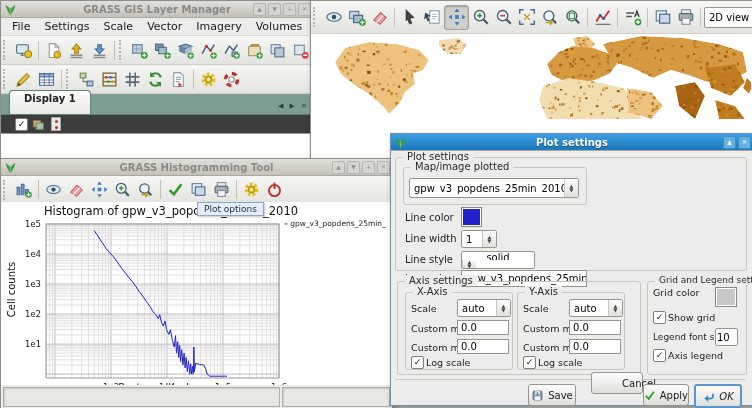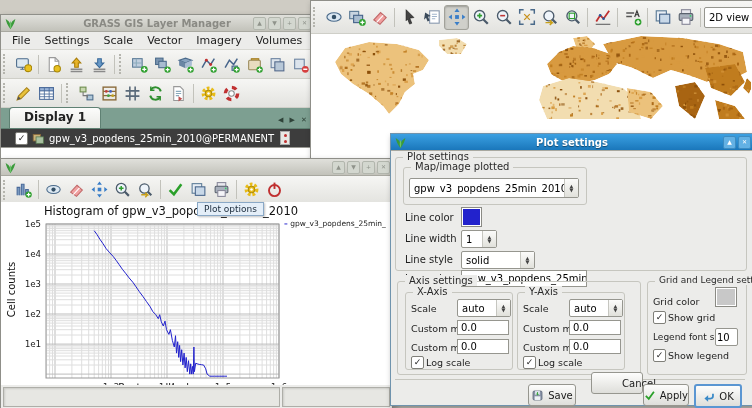--- a/index.html
+++ b/index.html
@@ -15,48 +15,48 @@
   .win-btn{width:11px;height:11px;border-radius:2px;background:#d3d7cf;border:1px solid #b2b6ad;color:#8f938b;font-size:6px;line-height:9px;text-align:center;}
   .titlebar.active .win-btn{background:#63b1e4;border-color:#3d8cc2;color:#fff;}
   .menubar{display:flex;align-items:center;height:17px;padding:0 4px;font-size:11px;color:#1c1c1c;background:#ececea;border-bottom:1px solid #d8d8d2;}
   .menubar span{padding:1px 7px;}
   .toolbar{display:flex;align-items:center;background:linear-gradient(#f6f6f4,#e3e3df);border-bottom:1px solid #cfcfc8;padding:1px 1px;}
   .tool{width:23px;height:23px;display:flex;align-items:center;justify-content:center;border-radius:3px;flex:none;}
   .tool.pressed{background:#d0d0ca;border:1px solid #a2a29a;box-shadow:inset 0 1px 2px rgba(0,0,0,.25);}
   .tsep{width:1px;height:19px;background:#c2c2bb;margin:0 3px;flex:none;}
   .thandle{width:4px;height:20px;border-left:2px dotted #b5b5ae;margin:0 3px 0 1px;flex:none;}
   .tabstrip{height:20px;background:#7d9f91;display:flex;align-items:flex-end;padding-left:8px;border-bottom:1px solid #5f8173;}
-  .tab{background:linear-gradient(#fcfcfb,#e9e9e5);border:1px solid #5f8173;border-bottom:none;border-radius:4px 4px 0 0;font-size:12px;font-weight:bold;color:#222;padding:2px 14px 4px;text-align:right;}
+  .tab{background:linear-gradient(#fcfcfb,#e9e9e5);border:1px solid #5f8173;border-bottom:none;border-radius:4px 4px 0 0;font-size:10px;font-weight:bold;color:#222;padding:2px 14px 10px;text-align:right;}
   .tabnav{margin-left:auto;margin-bottom:4px;padding-right:4px;font-size:7px;color:#2e4238;letter-spacing:2px;}
   .layerrow{height:18px;background:#3d3d3d;color:#fff;font-size:10px;display:flex;align-items:center;padding-left:14px;gap:4px;}
   .lm-white{background:#fff;border-top:1px solid #9a9a94;height:34px;}
   .checkbox{width:11px;height:11px;background:#fff;border:1px solid #7f7f79;border-radius:2px;font-size:9px;line-height:10px;text-align:center;color:#1a1a1a;font-weight:bold;flex:none;}
   .cb-sm{width:11px;height:11px;font-size:9px;line-height:10px;}
   .mapcontent{position:relative;background:#fff;height:292px;overflow:hidden;}
   .combo{display:inline-flex;align-items:center;background:#fff;border:1px solid #96968f;border-radius:2px;height:18px;font-size:10px;}
   .combo .cval{flex:1;padding:0 4px;white-space:nowrap;overflow:hidden;}
   .combo .carr{width:13px;align-self:stretch;border-left:1px solid #c6c6c0;background:linear-gradient(#fbfbfa,#e1e1db);display:flex;flex-direction:column;align-items:center;justify-content:center;font-size:5px;color:#444;line-height:4px;}
   .tinput{background:#fff;border:1px solid #96968f;font-size:10px;padding:0 3px;white-space:nowrap;overflow:hidden;display:flex;align-items:center;}
   .swatch{border:1px solid #8a8a84;box-shadow:inset 0 0 0 1px #fff;}
   .group{position:absolute;border:1px solid #c6c6bf;border-radius:3px;}
   .glabel{position:absolute;top:-7px;left:7px;background:#ececea;padding:0 4px;font-size:10px;color:#2a2a2a;white-space:nowrap;}
   .dlg-label{position:absolute;font-size:10px;color:#1e1e1e;white-space:nowrap;}
   .btn{position:absolute;display:flex;align-items:center;justify-content:center;gap:4px;background:linear-gradient(#fdfdfc,#dededa);border:1px solid #96968f;border-radius:3px;font-size:10px;color:#1a1a1a;height:20px;}
-  .btn.focus{border:2px solid #5a96d2;}
+  .btn.focus{border:2px solid #5a96d2;font-style:italic;}
   .tick{font-family:"DejaVu Sans Mono",monospace;font-size:9px;fill:#222;}
   .statusbar{position:absolute;left:0;right:0;bottom:0;height:20px;background:#ececea;display:flex;gap:2px;padding:2px;}
   .statuspanel{border:1px solid #aeaea8;box-shadow:inset 1px 1px 2px rgba(0,0,0,.12);background:#e7e7e3;}
   .tooltip{position:absolute;background:#e4eef8;border:1px solid #8aa8c6;font-size:9px;color:#1a2a3a;padding:1px 6px;white-space:nowrap;box-shadow:1px 1px 2px rgba(0,0,0,.25);}
 </style>
 </head>
 <body>
 
 <div id="screen">
 
-  <div class="window" id="win-lm" style="left:0;top:0;width:312px;height:158px;z-index:1;margin-top:14px;">
+  <div class="window" id="win-lm" style="left:0;top:0;width:312px;height:158px;z-index:1;">
     <div class="titlebar">
       <svg class="tb-icon" viewBox="0 0 16 16">
           <path d="M8 15C5.5 11 3.5 9 2 2.5 6 5 7 6.5 8 10 9 6.5 10 5 14 2.5 12.5 9 10.5 11 8 15Z" fill="#3a9a3a"></path>
           <path d="M8 15C7 11.5 6.5 8 8 4.5 9.5 8 9 11.5 8 15Z" fill="#6cc46c"></path>
         </svg>
       <span class="title">GRASS GIS Layer Manager</span>
       <span class="win-btns" id="lm-btns">
           <span class="win-btn">▲</span>
           <span class="win-btn">▼</span>
           <span class="win-btn">+</span>
@@ -240,21 +240,20 @@
     <div class="tabstrip">
       <span class="tab">Display 1</span>
       <span class="tabnav" id="lm-tabnav">◀ ▶ ✕</span>
     </div>
     <div class="layerrow">
       <span class="checkbox cb-sm" id="lm-layer-check">✓</span>
       <svg width="13" height="13" viewBox="0 0 16 16">
           <rect x="1.5" y="3" width="9" height="8" fill="#c8b078" stroke="#8a6a3a"></rect>
           <rect x="5" y="6" width="9" height="8" fill="#a8c0a0" stroke="#5a7a52"></rect>
         </svg>
-      <span style="white-space:nowrap;">gpw_v3_popdens_25min_2010@PERMANENT</span>
       <span style="width:8px;height:12px;background:#e8e8e4;border:1px solid #aaa;margin-left:2px;display:inline-flex;flex-direction:column;align-items:center;justify-content:space-around;flex:none;">
           <i style="width:3px;height:3px;background:#c03030;border-radius:50%;"></i>
           <i style="width:3px;height:3px;background:#c03030;border-radius:50%;"></i>
         </span>
     </div>
     <div class="lm-white"></div>
   </div>
 
   <div class="window" id="win-map" style="left:310px;top:0;width:442px;height:340px;z-index:2;">
     <div class="toolbar" id="map-tb" style="height:30px;">
@@ -1142,20 +1141,21 @@
         </svg>
     </div>
   </div>
 
   <div class="window" id="win-hist" style="left:0;top:158px;width:391px;height:250px;z-index:3;">
     <div class="titlebar">
       <svg class="tb-icon" viewBox="0 0 16 16">
           <path d="M8 15C5.5 11 3.5 9 2 2.5 6 5 7 6.5 8 10 9 6.5 10 5 14 2.5 12.5 9 10.5 11 8 15Z" fill="#3a9a3a"></path>
           <path d="M8 15C7 11.5 6.5 8 8 4.5 9.5 8 9 11.5 8 15Z" fill="#6cc46c"></path>
         </svg>
+      <span class="title">GRASS Histogramming Tool</span>
       <span class="win-btns" id="hist-btns">
           <span class="win-btn">▲</span>
           <span class="win-btn">▼</span>
           <span class="win-btn">+</span>
           <span class="win-btn">✕</span>
         </span>
     </div>
     <div class="toolbar" id="hist-tb" style="height:25px;">
         <div class="thandle"></div>
         <div class="tool">
@@ -1379,21 +1379,21 @@
       <span class="dlg-label" style="left:14px;top:82px;">Line width</span>
       <div class="combo" style="position:absolute;left:70px;top:79px;width:34px;height:16px;">
         <span class="cval">1</span>
         <span class="carr">
             <i id="ca3">▲</i>
             <i id="ca4">▼</i>
           </span>
       </div>
 
       <span class="dlg-label" style="left:14px;top:103px;text-align:right;">Line style</span>
-      <div class="combo" style="position:absolute;left:70px;top:100px;width:72px;height:16px;">
+      <div class="combo" style="position:absolute;left:70px;top:100px;width:72px;height:16px;flex-direction:column;">
         <span class="cval">solid</span>
         <span class="carr">
             <i id="ca5">▲</i>
             <i id="ca6">▼</i>
           </span>
       </div>
 
       <span class="dlg-label" style="left:14px;top:122px;">Legend</span>
       <div class="tinput" style="position:absolute;left:70px;top:119px;width:118px;height:15px;">
         <span>gpw_v3_popdens_25min_201</span>
@@ -1443,30 +1443,30 @@
           <div class="tinput" style="position:absolute;left:178px;top:188px;width:44px;height:13px;">
             <span>0.0</span>
           </div>
           <span class="checkbox" style="position:absolute;left:132px;top:205px;">✓</span>
           <span class="dlg-label" style="left:147px;top:206px;font-size:9.5px;">Log scale</span>
         </div>
 
       <div class="group" style="left:256px;top:130px;width:98px;height:92px;">
         <span class="glabel" style="font-size:9px;">Grid and Legend settings</span>
       </div>
-      <span class="dlg-label" style="left:262px;top:145px;font-size:9.5px;">Grid color</span>
+      <span class="dlg-label" style="left:262px;top:136px;font-size:9.5px;">Grid color</span>
       <span class="swatch" id="grid-color-swatch" style="position: absolute; left: 324px; top: 136px; width: 20px; height: 18px; background: rgb(200, 200, 200);"></span>
       <span class="checkbox" id="cb-showgrid" style="position:absolute;left:262px;top:160px;">✓</span>
       <span class="dlg-label" style="left:277px;top:161px;font-size:9.5px;">Show grid</span>
       <span class="dlg-label" style="left:262px;top:181px;font-size:9px;">Legend font size</span>
       <div class="combo" style="position:absolute;left:324px;top:177px;width:21px;height:16px;">
         <span class="cval" style="padding:0 1px;">10</span>
       </div>
       <span class="checkbox" id="cb-showlegend" style="position:absolute;left:262px;top:198px;">✓</span>
-      <span class="dlg-label" style="left:277px;top:199px;font-size:9.5px;">Show legend</span>
+      <span class="dlg-label" style="left:277px;top:199px;font-size:9.5px;">Axis legend</span>
 
       <div style="position:absolute;left:4px;top:228px;width:350px;border-top:1px solid #c6c6bf;"></div>
       <div id="dlg-buttons">
           <div class="btn" style="left: 137px; top: 233px; width: 46px;">
             <svg width="13" height="13" viewBox="0 0 16 16">
               <rect x="2.5" y="2.5" width="11" height="11" rx="1.5" fill="#8a94a8" stroke="#5a6478"></rect>
               <rect x="5" y="2.5" width="6" height="4.5" fill="#dce4ec"></rect>
               <rect x="4.5" y="9" width="7" height="4.5" fill="#eef2f6"></rect>
               <path d="M8 3.8v3.4M6.6 6L8 7.4 9.4 6" stroke="#2aa02a" stroke-width="1.1" fill="none"></path>
             </svg>

